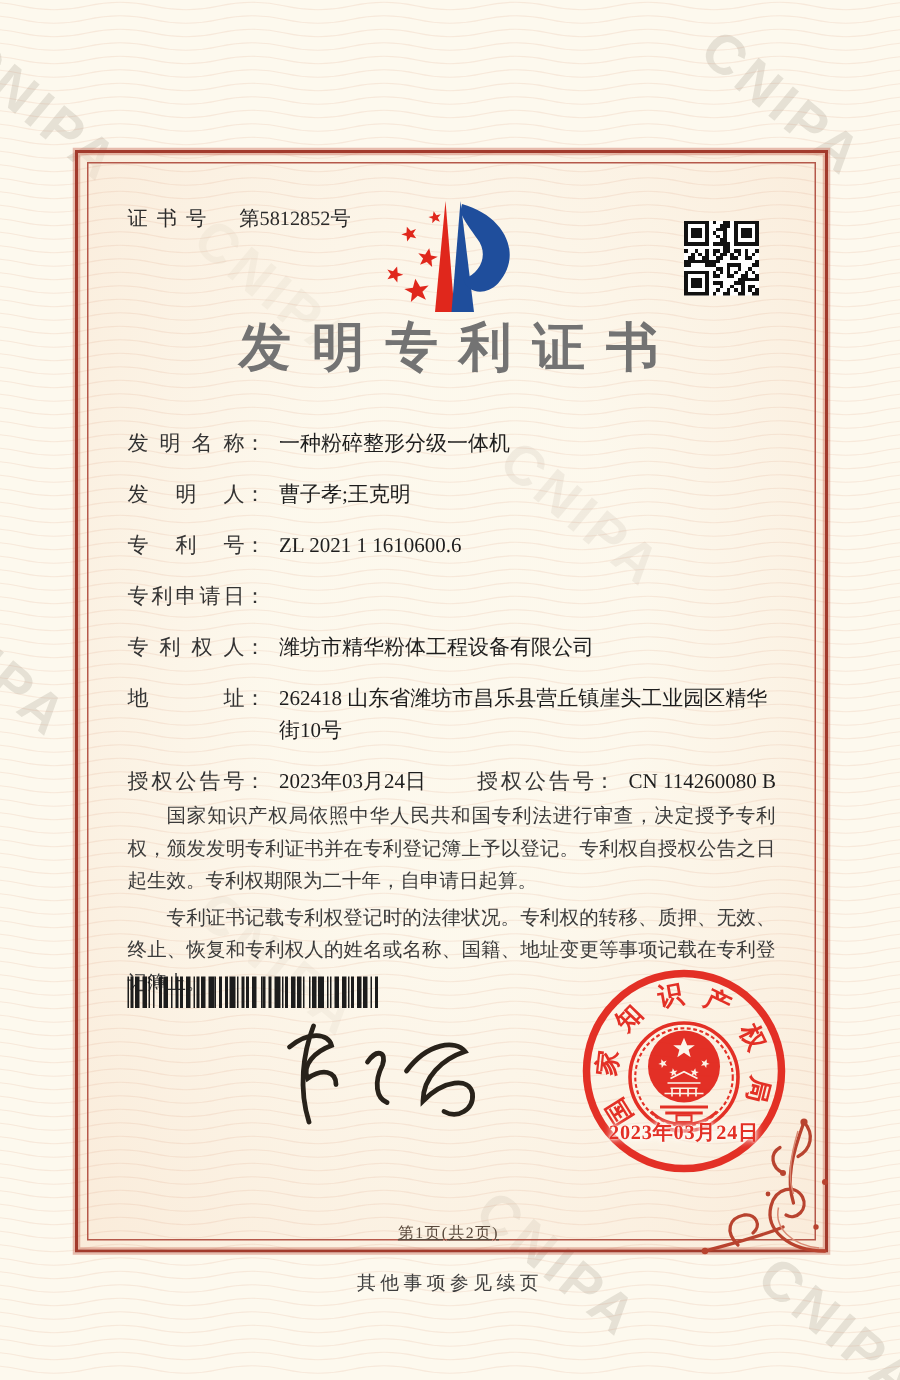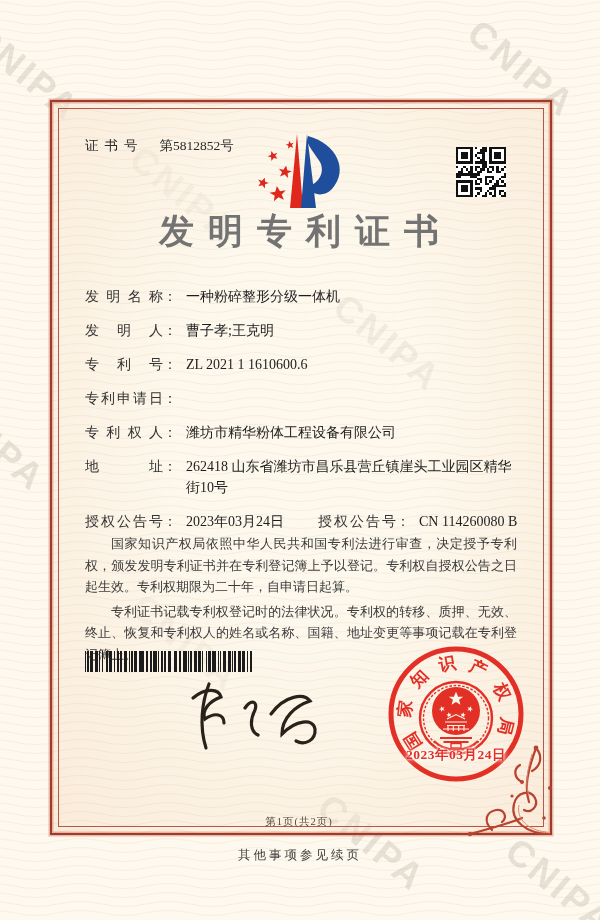--- a/index.html
+++ b/index.html
@@ -74,21 +74,21 @@
   .seal-ring{position:absolute;left:0;top:0;width:140px;height:140px;}
   .seal-char{position:absolute;left:70px;top:70px;font-weight:700;font-size:17px;color:#e2261c;}
   .seal-date{
     position:absolute;left:-12px;right:-12px;top:102px;text-align:center;
     font-size:13.5px;font-weight:700;color:#e2261c;letter-spacing:.5px;
     text-shadow:0 0 2px #fff,0 0 4px #fff,0 0 6px rgba(255,255,255,.8);
   }
   
   .ornament{position:absolute;left:466px;top:744px;}
   .page-num{position:absolute;left:50px;width:498px;top:815px;text-align:center;
-    font-size:10.5px;color:#59493c;letter-spacing:1px;}
+    font-size:10.5px;color:#59493c;letter-spacing:1px;text-decoration:underline;}
   .bottom-note{position:absolute;left:0;width:600px;top:847px;text-align:center;
     font-size:12.5px;color:#3d3d3d;letter-spacing:3px;}
 </style>
 </head>
 <body>
 
 <div class="page">
 
   <span class="wm wm1">CNIPA</span>
   <span class="wm wm2">CNIPA</span>

